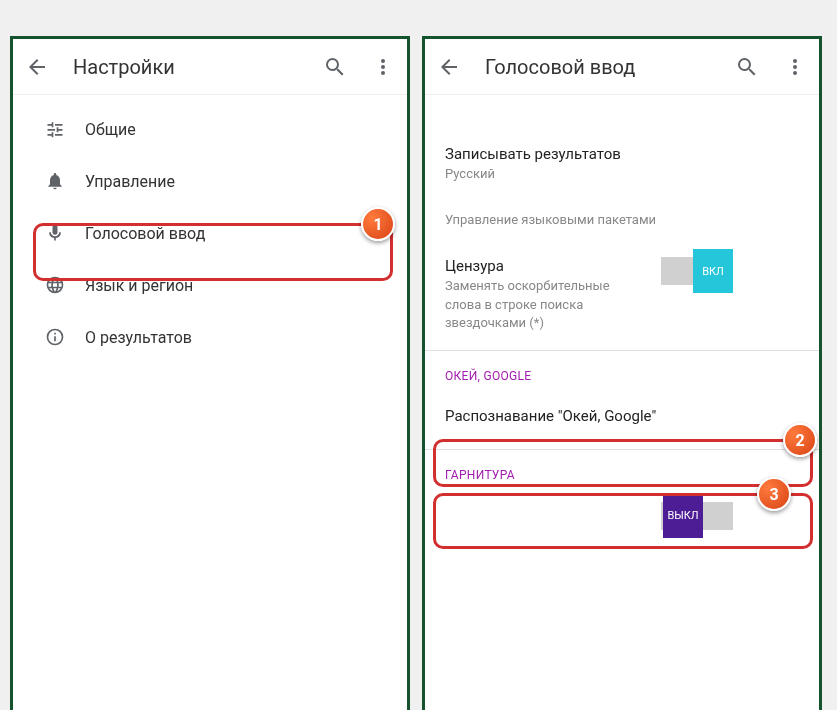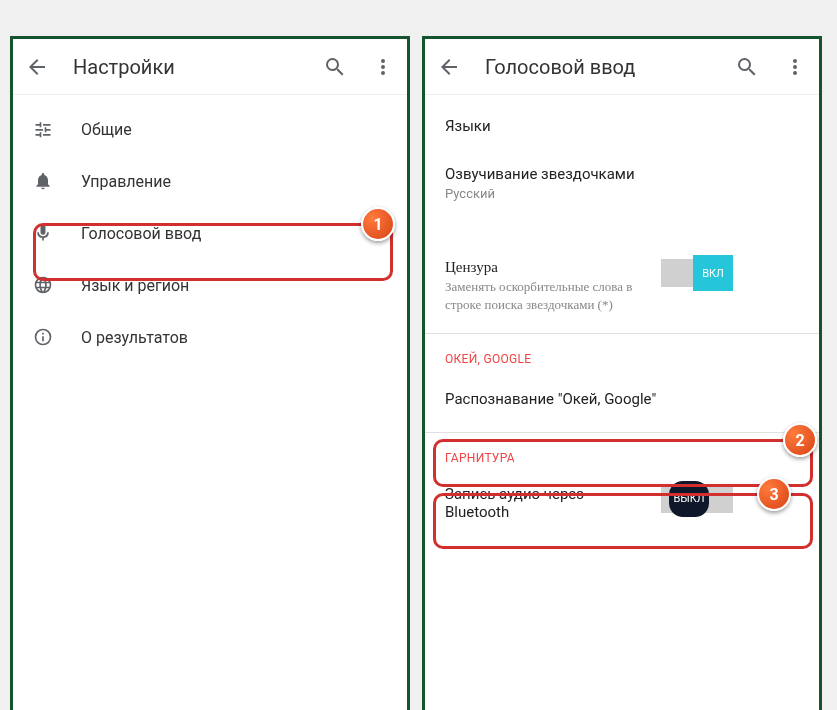--- a/index.html
+++ b/index.html
@@ -46,22 +46,22 @@
   cursor: pointer;
 }
 .content {
   flex: 1;
   padding: 8px 0;
   overflow-y: auto;
 }
 .list-item {
   display: flex;
   align-items: center;
-  padding: 16px 20px;
-  gap: 28px;
+  padding: 16px 32px;
+  gap: 20px;
   cursor: pointer;
 }
 .list-icon {
   width: 20px;
   height: 20px;
   display: flex;
   align-items: center;
   justify-content: center;
   color: #5f6368;
 }
@@ -84,21 +84,21 @@
   color: #222;
   margin-bottom: 2px;
 }
 .setting-sub {
   font-size: 13px;
   color: #888;
   line-height: 1.4;
 }
 .section-header {
   font-size: 12px;
-  color: #ef4444;
+  color: #a21caf;
   text-transform: uppercase;
   padding: 14px 20px 6px;
   letter-spacing: 0.3px;
 }
 .divider {
   height: 1px;
   background: #e0e0e0;
   margin: 4px 0;
 }
 .toggle {
@@ -106,30 +106,30 @@
   height: 28px;
   background: #d0d0d0;
   position: relative;
   display: flex;
   align-items: center;
   cursor: pointer;
 }
 .toggle.on { background: #d0d0d0; }
 .toggle-knob {
   width: 40px;
-  height: 36px;
+  height: 44px;
   display: flex;
   align-items: center;
   justify-content: center;
   font-size: 11px;
   color: #fff;
   position: absolute;
 }
 .toggle.on .toggle-knob { right: 0; background: #26c6da; }
-.toggle.off .toggle-knob { left: 8px; background: #0f172a; border-radius: 14px; }
+.toggle.off .toggle-knob { left: 2px; background: #4c1d95; }
 .highlight-box {
   position: absolute;
   border: 3px solid #d32f2f;
   border-radius: 10px;
   pointer-events: none;
 }
 .marker {
   position: absolute;
   width: 34px;
   height: 34px;
@@ -239,54 +239,53 @@
     </div>
     <div class="icon-btn">
       <svg viewBox="0 0 24 24">
           <path fill="currentColor" d="M12 8a2 2 0 10-2-2 2 2 0 002 2zm0 2a2 2 0 102 2 2 2 0 00-2-2zm0 6a2 2 0 102 2 2 2 0 00-2-2z"></path>
         </svg>
     </div>
   </div>
   <div class="content">
     <div class="setting-item">
       <div class="setting-text">
-        <div class="setting-title">Языки</div>
-      </div>
-    </div>
-    <div class="setting-item">
-      <div class="setting-text">
-        <div class="setting-title">Озвучивание звездочками</div>
+      </div>
+    </div>
+    <div class="setting-item">
+      <div class="setting-text">
+        <div class="setting-title">Записывать результатов</div>
         <div class="setting-sub">Русский</div>
       </div>
     </div>
     <div class="setting-item">
       <div class="setting-text">
-      </div>
-    </div>
-    <div class="setting-item">
-      <div class="setting-text" style="max-width:200px;font-family:Liberation Serif, serif;">
+        <div class="setting-sub">Управление языковыми пакетами</div>
+      </div>
+    </div>
+    <div class="setting-item">
+      <div class="setting-text" style="max-width:200px;">
         <div class="setting-title">Цензура</div>
         <div class="setting-sub">Заменять оскорбительные слова в строке поиска звездочками (*)</div>
       </div>
       <div class="toggle on">
         <div class="toggle-knob">ВКЛ</div>
       </div>
     </div>
     <div class="divider"></div>
     <div class="section-header">ОКЕЙ, GOOGLE</div>
     <div class="setting-item" style="padding-top:18px;padding-bottom:18px;">
       <div class="setting-text">
         <div class="setting-title">Распознавание "Окей, Google"</div>
       </div>
     </div>
     <div class="divider"></div>
     <div class="section-header">ГАРНИТУРА</div>
     <div class="setting-item">
       <div class="setting-text" style="max-width:200px;">
-        <div class="setting-title">Запись аудио через Bluetooth</div>
       </div>
       <div class="toggle off">
         <div class="toggle-knob">ВЫКЛ</div>
       </div>
     </div>
   </div>
   <div class="highlight-box" style="left:8px; top:400px; width:380px; height:48px;"></div>
   <div class="marker" style="left:358px; top:384px;">2</div>
   <div class="highlight-box" style="left:8px; top:454px; width:380px; height:56px;"></div>
   <div class="marker" style="left:332px; top:438px;">3</div>

